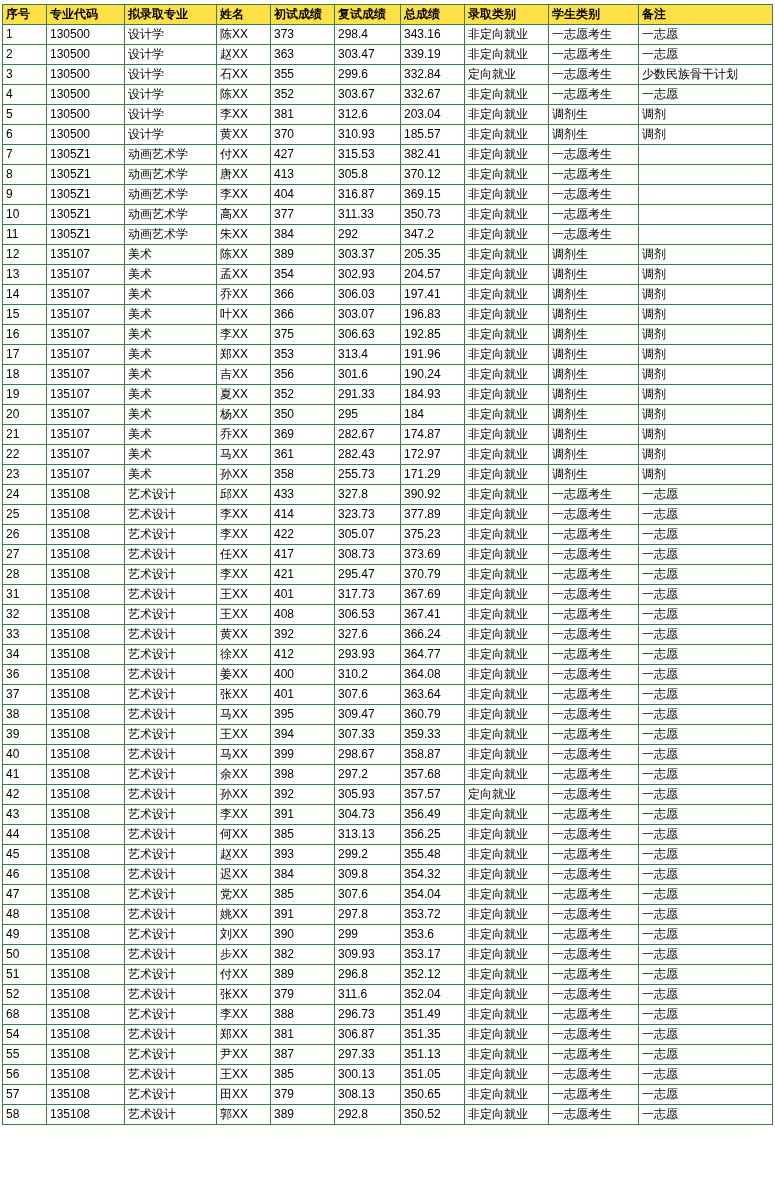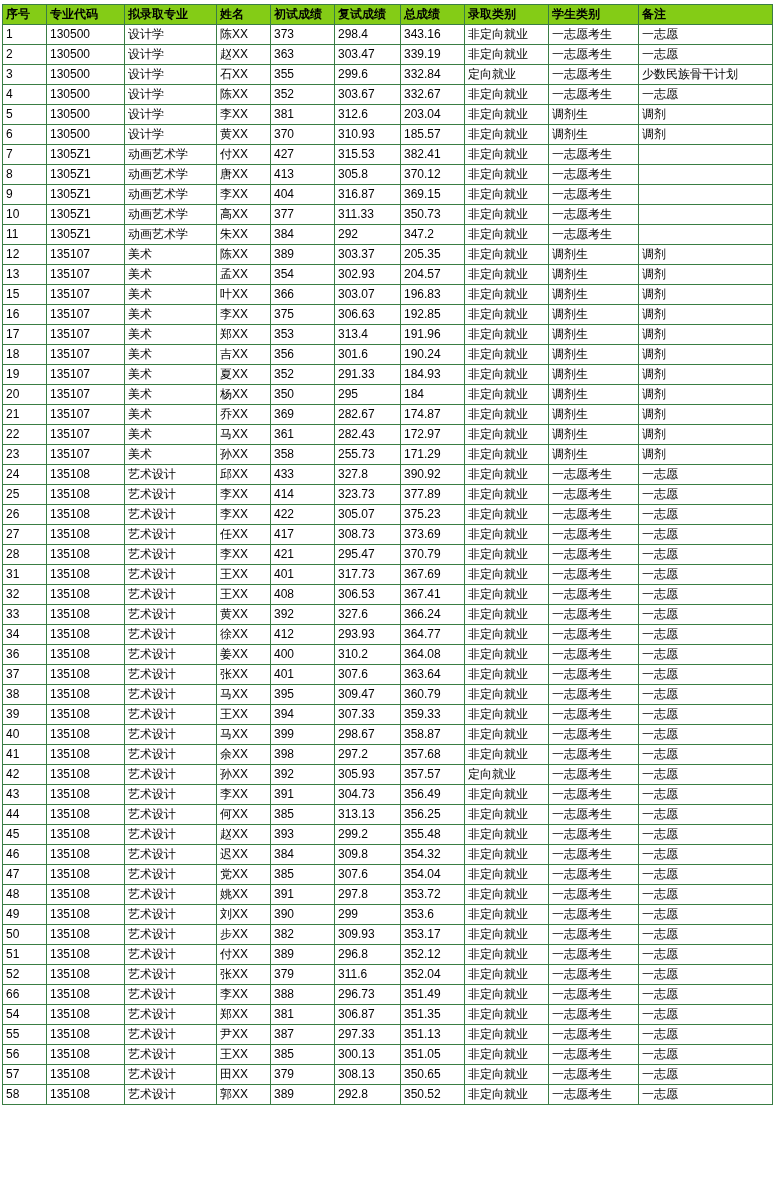--- a/index.html
+++ b/index.html
@@ -29,21 +29,21 @@
     height: 17px;
     line-height: 15px;
     overflow: hidden;
     white-space: nowrap;
     text-align: left;
     font-weight: normal;
     vertical-align: middle;
   }
   table.grid thead th {
     font-weight: bold;
-    background: #84cc16;
+    background: #fde047;
   }
   
   col.c0 { width: 44px; }
   col.c1 { width: 78px; }
   col.c2 { width: 92px; }
   col.c3 { width: 54px; }
   col.c4 { width: 64px; }
   col.c5 { width: 66px; }
   col.c6 { width: 64px; }
   col.c7 { width: 84px; }
@@ -232,20 +232,32 @@
           <td>美术</td>
           <td>孟XX</td>
           <td>354</td>
           <td>302.93</td>
           <td>204.57</td>
           <td>非定向就业</td>
           <td>调剂生</td>
           <td>调剂</td>
         </tr>
         <tr>
+          <td>14</td>
+          <td>135107</td>
+          <td>美术</td>
+          <td>乔XX</td>
+          <td>366</td>
+          <td>306.03</td>
+          <td>197.41</td>
+          <td>非定向就业</td>
+          <td>调剂生</td>
+          <td>调剂</td>
+        </tr>
+        <tr>
           <td>15</td>
           <td>135107</td>
           <td>美术</td>
           <td>叶XX</td>
           <td>366</td>
           <td>303.07</td>
           <td>196.83</td>
           <td>非定向就业</td>
           <td>调剂生</td>
           <td>调剂</td>
@@ -652,21 +664,21 @@
           <td>艺术设计</td>
           <td>张XX</td>
           <td>379</td>
           <td>311.6</td>
           <td>352.04</td>
           <td>非定向就业</td>
           <td>一志愿考生</td>
           <td>一志愿</td>
         </tr>
         <tr>
-          <td>66</td>
+          <td>68</td>
           <td>135108</td>
           <td>艺术设计</td>
           <td>李XX</td>
           <td>388</td>
           <td>296.73</td>
           <td>351.49</td>
           <td>非定向就业</td>
           <td>一志愿考生</td>
           <td>一志愿</td>
         </tr>

